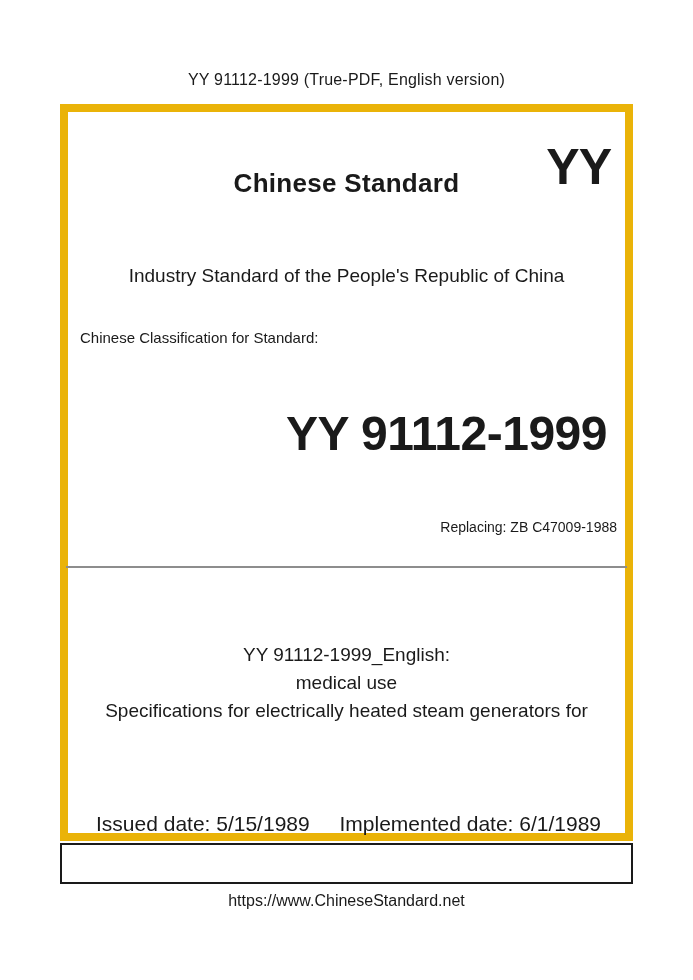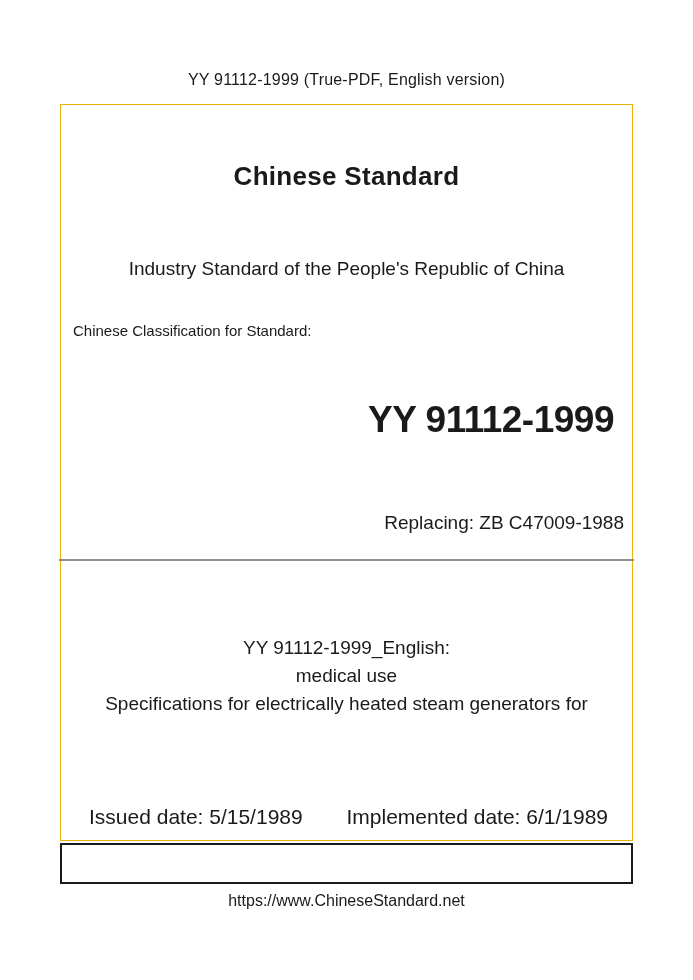--- a/index.html
+++ b/index.html
@@ -24,21 +24,21 @@
     text-align: center;
     font-size: 16px;
     letter-spacing: 0.2px;
   }
   .main-box {
     position: absolute;
     left: 60px;
     top: 104px;
     width: 573px;
     height: 737px;
-    border: 1px solid #eab308;
+    border: 8px solid #eab308;
     background: #ffffff;
   }
   .brand-title {
     position: absolute;
     top: 56px;
     left: 0;
     width: 100%;
     text-align: center;
     font-size: 26px;
     font-weight: bold;
@@ -64,30 +64,30 @@
   .classification {
     position: absolute;
     top: 217px;
     left: 12px;
     font-size: 15px;
   }
   .std-number {
     position: absolute;
     top: 294px;
     right: 18px;
-    font-size: 37px;
+    font-size: 48px;
     font-weight: bold;
     letter-spacing: -0.5px;
     text-align: center;
   }
   .replacing {
     position: absolute;
     top: 407px;
     right: 8px;
-    font-size: 19px;
+    font-size: 14px;
   }
   .divider {
     position: absolute;
     top: 454px;
     left: -2px;
     right: -2px;
     border-top: 2px solid #8d8d8d;
   }
   .english-title {
     position: absolute;
@@ -134,20 +134,21 @@
 <body>
 
 <div class="page">
 
   <div class="header-text">YY 91112-1999 (True-PDF, English version)</div>
 
   <div class="main-box">
 
     <div class="brand-title">Chinese Standard</div>
 
+    <div class="logo-yy">YY</div>
 
     <div class="org-line">Industry Standard of the People's Republic of China</div>
 
     <div class="classification">Chinese Classification for Standard:</div>
 
     <div class="std-number">YY 91112-1999</div>
 
     <div class="replacing">Replacing: ZB C47009-1988</div>
 
     <div class="divider"></div>

